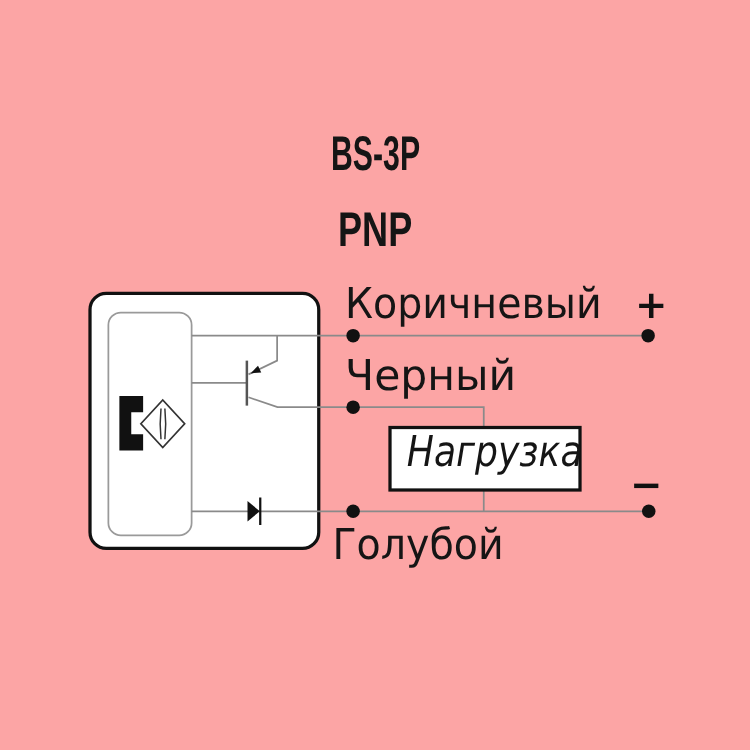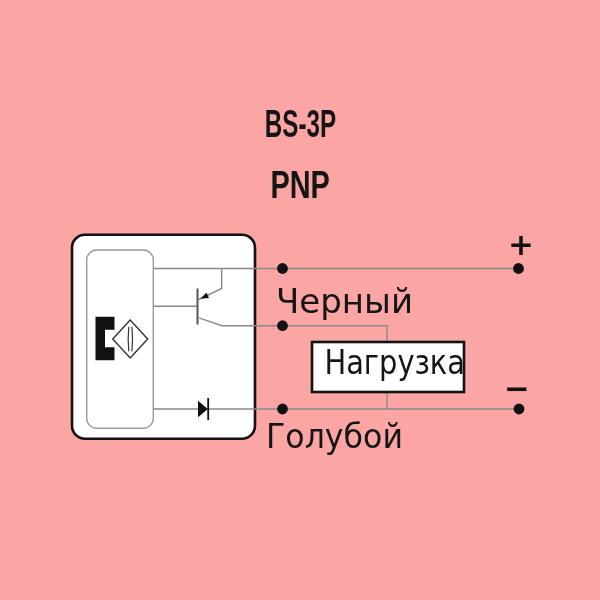--- a/index.html
+++ b/index.html
@@ -52,23 +52,25 @@
   .label-brown { left: 276px; top: 226px; }
   .label-black { left: 276px; top: 284px; }
   .label-black .squeeze { transform: scaleX(1); }
   .label-blue  { left: 266px; top: 419px; }
 
   .load-label {
     position: absolute;
     left: 312px;
     top: 345px;
     width: 168px;
+    text-align: center;
     font-size: 34px;
     line-height: 34px;
     color: #151515;
+    font-style: italic;
   }
   .load-label .squeeze {
     display: inline-block;
     transform: scaleX(0.85);
     transform-origin: center;
   }
 
   .polarity {
     position: absolute;
     width: 42px;
@@ -129,20 +131,23 @@
 
     <rect x="312" y="342" width="152" height="50" fill="#ffffff" stroke="#111111" stroke-width="2.6"></rect>
 
     <circle cx="282.5" cy="268.5" r="5.4" fill="#111111"></circle>
     <circle cx="518.5" cy="268.5" r="5.4" fill="#111111"></circle>
     <circle cx="282.5" cy="325.7" r="5.4" fill="#111111"></circle>
     <circle cx="282.5" cy="409" r="5.4" fill="#111111"></circle>
     <circle cx="519" cy="409" r="5.4" fill="#111111"></circle>
   </svg>
 
+  <div class="wire-label label-brown">
+    <span class="squeeze">Коричневый</span>
+  </div>
   <div class="wire-label label-black">
     <span class="squeeze">Черный</span>
   </div>
   <div class="wire-label label-blue">
     <span class="squeeze">Голубой</span>
   </div>
 
   <div class="load-label">
     <span class="squeeze">Нагрузка</span>
   </div>

